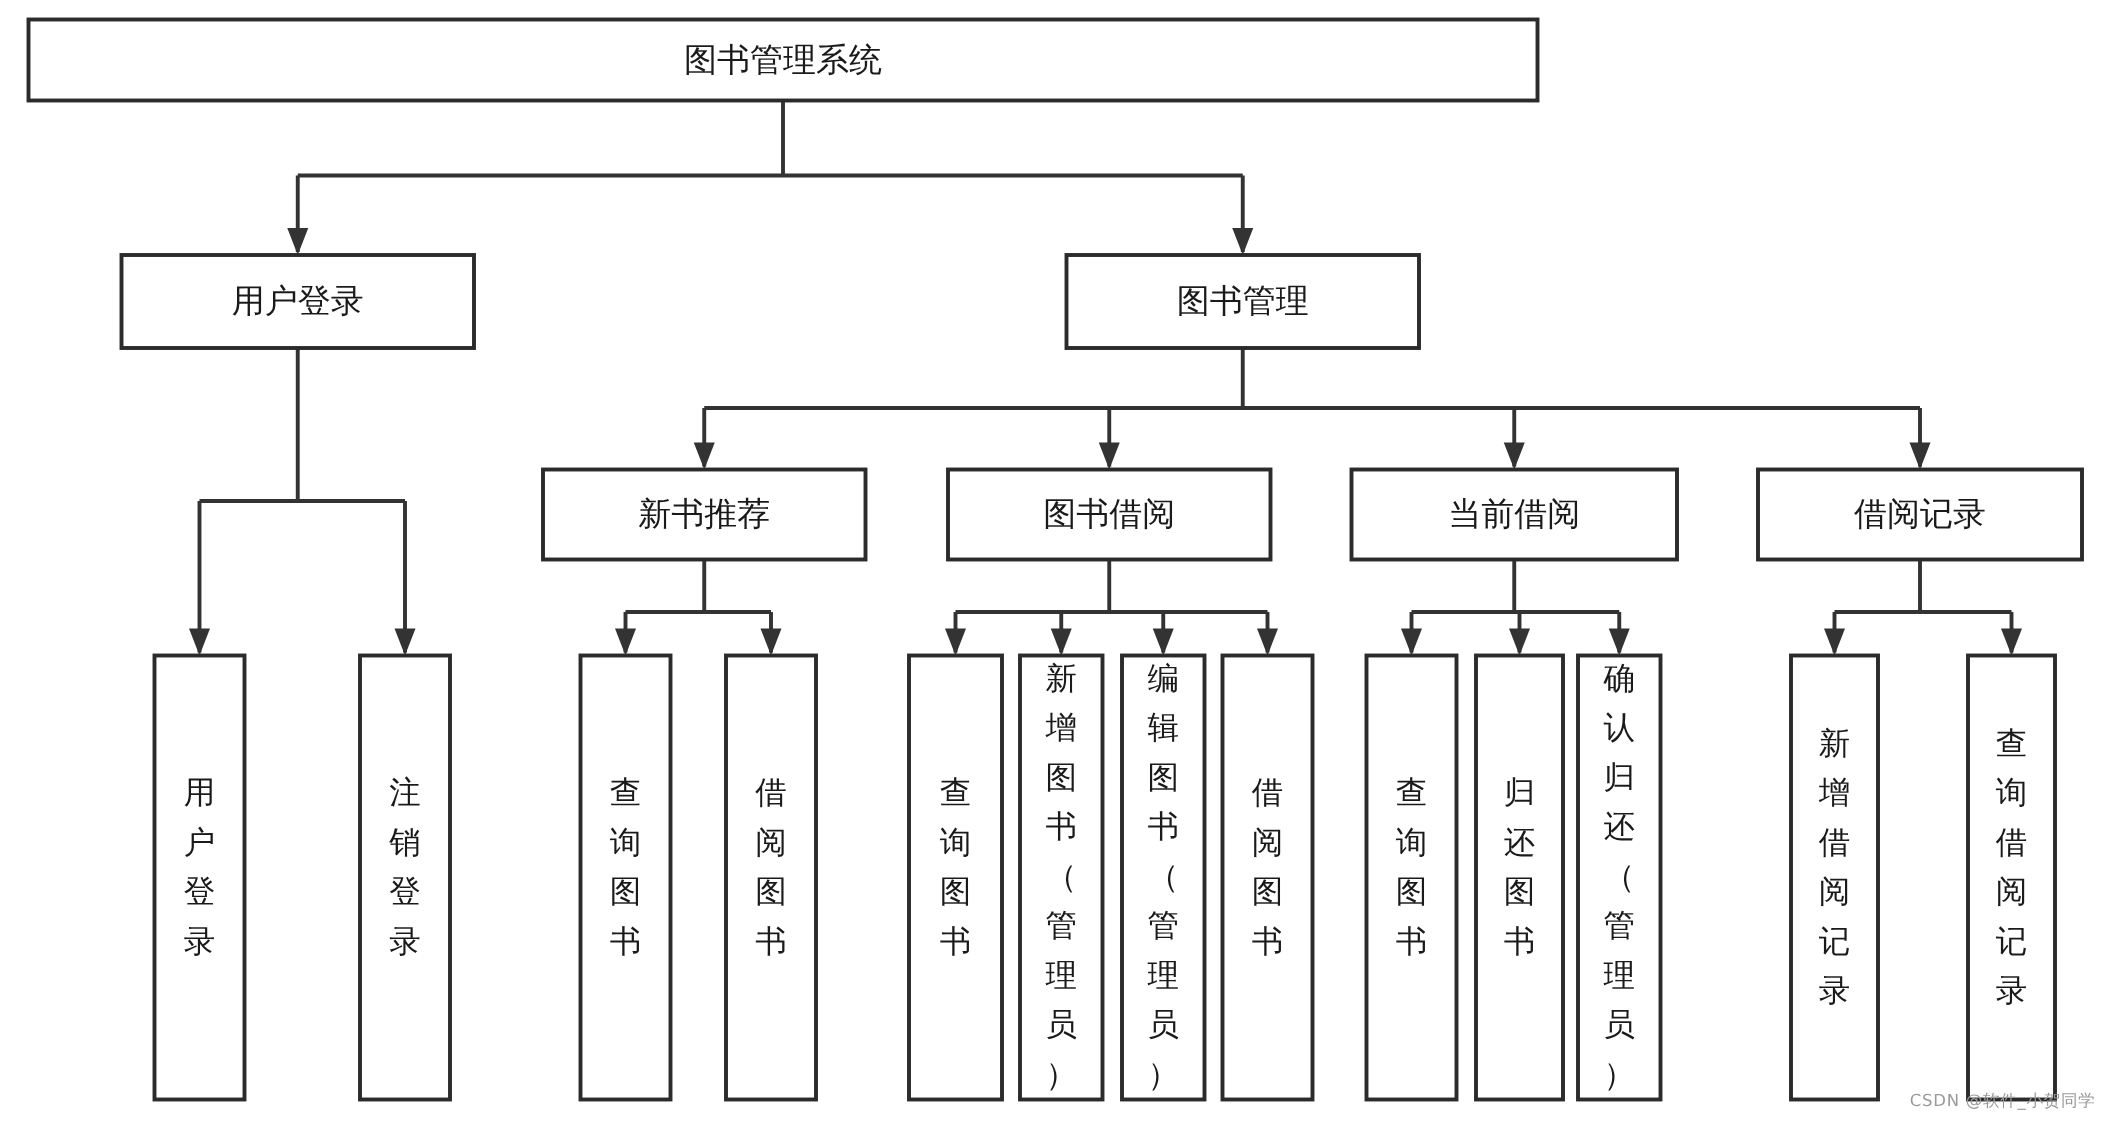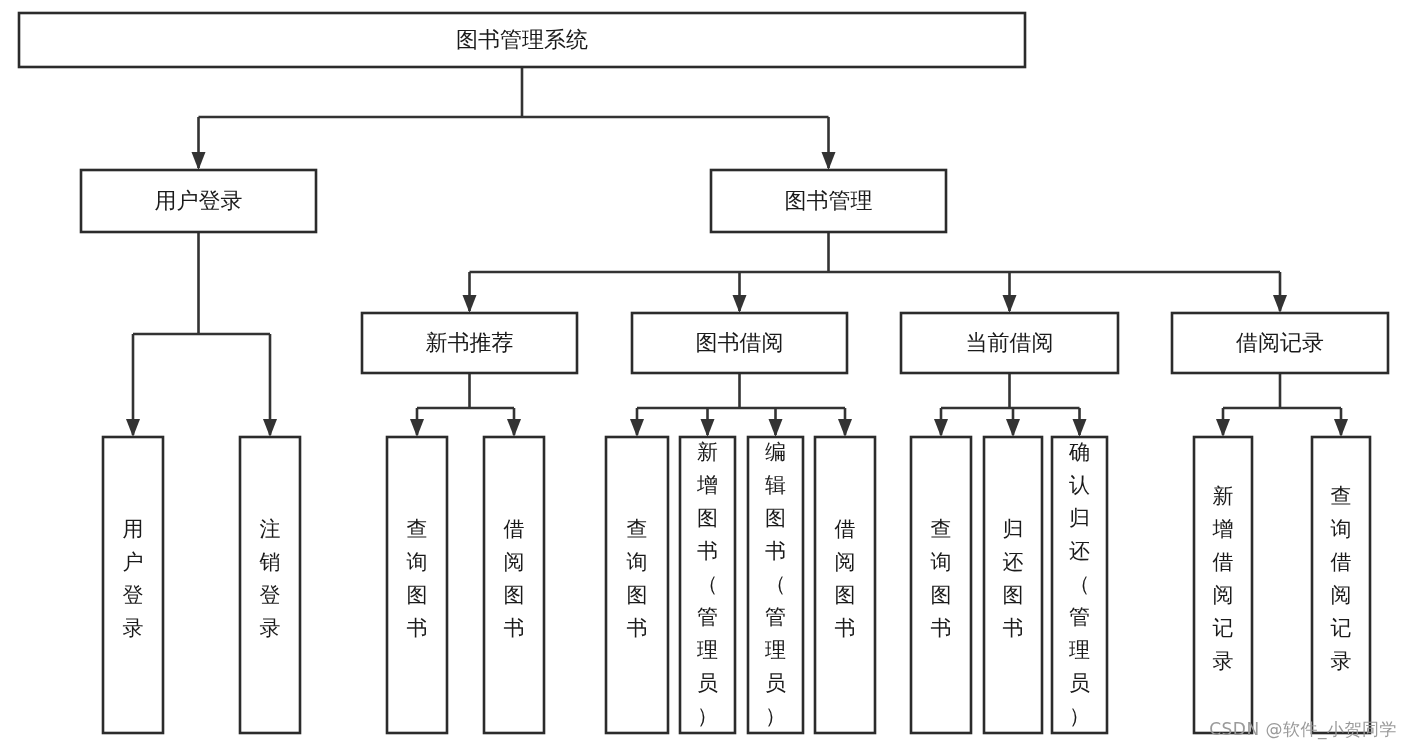--- a/index.html
+++ b/index.html
@@ -42,21 +42,21 @@
   }
   .arrow-head {
     fill: #333333;
     stroke: none;
   }
   .watermark-text {
     position: absolute;
     right: 8px;
     bottom: 6px;
     font-family: "DejaVu Sans", "Liberation Sans", sans-serif;
-    font-size: 17px;
+    font-size: 11px;
     color: #9a9a9a;
     white-space: nowrap;
     letter-spacing: 0.5px;
   }
 </style>
 </head>
 <body>
 
 <div id="diagram-root">
 

